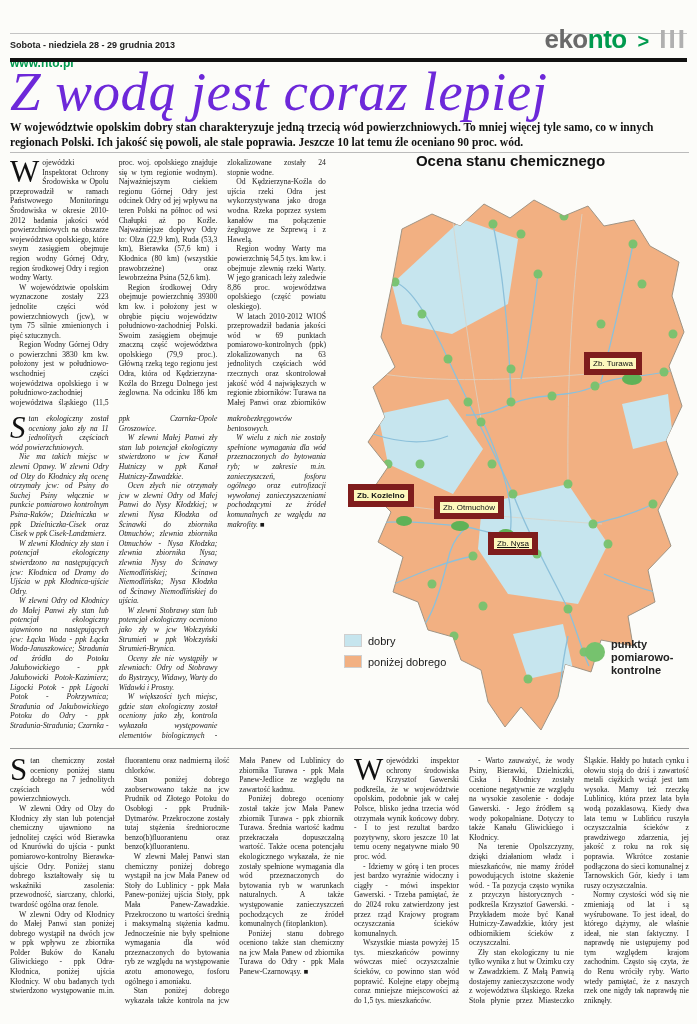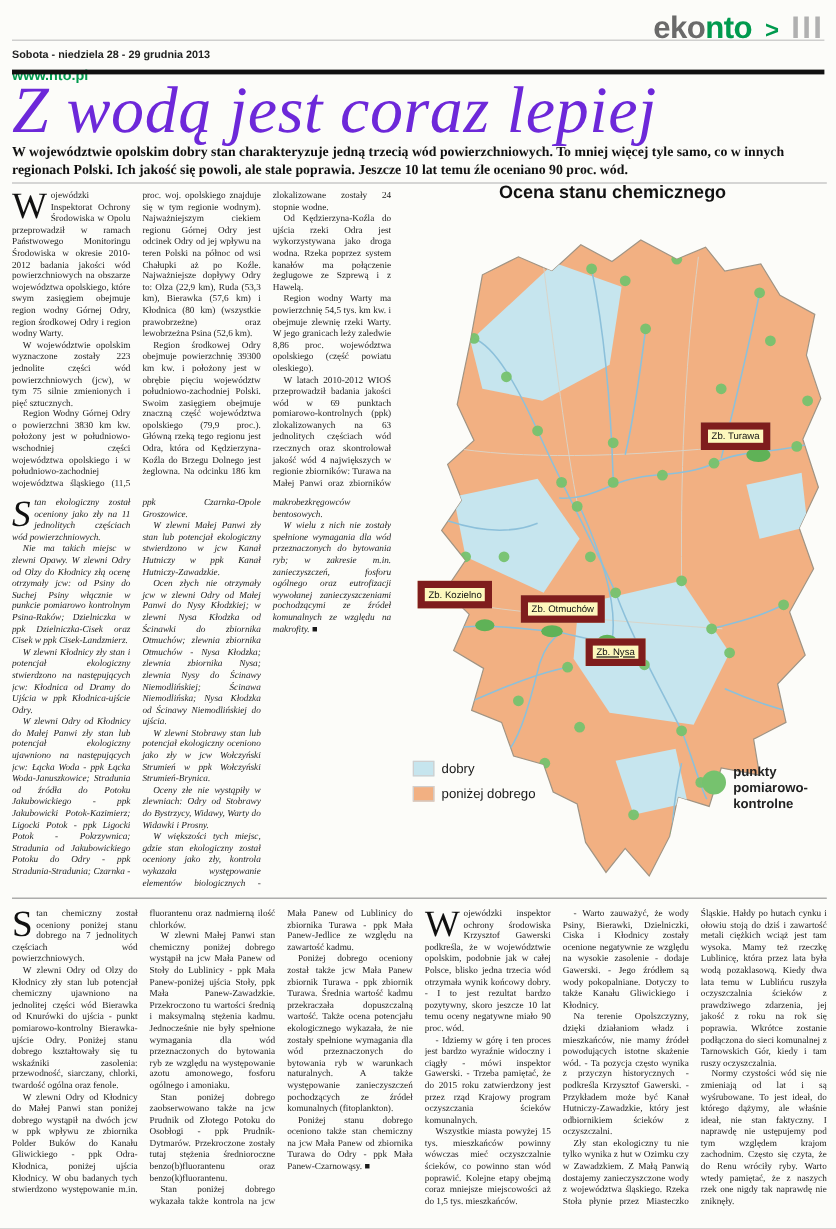--- a/index.html
+++ b/index.html
@@ -5,21 +5,21 @@
   html,body { margin:0; padding:0; background:#9a9a9a; }
   .page {
     position:relative; width:697px; height:1024px; margin:0 auto;
     background:#fcfcf9; overflow:hidden; color:#1a1a1a;
     font-family:"Liberation Serif", serif;
   }
   
   .site { position:absolute; top:14px; left:10px; font:bold 12px "Liberation Sans",sans-serif; color:#009a4e;margin-top:42px; }
   .thin-rule { position:absolute; top:33px; left:10px; right:10px; border-top:1px solid #c4c4c4; }
   .date { position:absolute; top:40px; left:10px; font:bold 9px "Liberation Sans",sans-serif; color:#222; }
-  .logo { position:absolute; top:8px; right:10px; font:bold 26px "Liberation Sans",sans-serif; letter-spacing:-0.5px;margin-left:32px; }
+  .logo { position:absolute; top:24px; right:10px; font:bold 26px "Liberation Sans",sans-serif; letter-spacing:-0.5px;margin-left:32px; }
   .l-eko { color:#6a6a6a; }
   .l-nto { color:#009a4e; }
   .l-arrow { color:#009a4e; font-size:20px; margin:0 4px; }
   .l-page { color:#b0b0b0; letter-spacing:2px; }
   .black-bar { position:absolute; top:58px; left:10px; right:10px; height:4px; background:#111; }
 
   
   h1.headline {
     position:absolute; top:64px; left:10px; width:680px; margin:0;
     font-family:"Liberation Serif",serif; font-weight:normal;
@@ -107,29 +107,29 @@
       <p>W zlewni Stobrawy stan lub potencjał ekologiczny oceniono jako zły w jcw Wołczyński Strumień w ppk Wołczyński Strumień-Brynica.</p>
       <p>Oceny złe nie wystąpiły w zlewniach: Odry od Stobrawy do Bystrzycy, Widawy, Warty do Widawki i Prosny.</p>
       <p>W większości tych miejsc, gdzie stan ekologiczny został oceniony jako zły, kontrola wykazała występowanie elementów biologicznych - makrobezkręgowców bentosowych.</p>
       <p>W wielu z nich nie zostały spełnione wymagania dla wód przeznaczonych do bytowania ryb; w zakresie m.in. zanieczyszczeń, fosforu ogólnego oraz eutrofizacji wywołanej zanieczyszczeniami pochodzącymi ze źródeł komunalnych ze względu na makrofity. ■</p>
     </section>
   <div class="mid-rule"></div>
   <section class="section blockC">
       <p>Stan chemiczny został oceniony poniżej stanu dobrego na 7 jednolitych częściach wód powierzchniowych.</p>
       <p>W zlewni Odry od Olzy do Kłodnicy zły stan lub potencjał chemiczny ujawniono na jednolitej części wód Bierawka od Knurówki do ujścia - punkt pomiarowo-kontrolny Bierawka-ujście Odry. Poniżej stanu dobrego kształtowały się tu wskaźniki zasolenia: przewodność, siarczany, chlorki, twardość ogólna oraz fenole.</p>
       <p>W zlewni Odry od Kłodnicy do Małej Panwi stan poniżej dobrego wystąpił na dwóch jcw w ppk wpływu ze zbiornika Polder Buków do Kanału Gliwickiego - ppk Odra-Kłodnica, poniżej ujścia Kłodnicy. W obu badanych tych stwierdzono występowanie m.in. fluorantenu oraz nadmierną ilość chlorków.</p>
+      <p>Stan poniżej dobrego zaobserwowano także na jcw Prudnik od Złotego Potoku do Osobłogi - ppk Prudnik-Dytmarów. Przekroczone zostały tutaj stężenia średnioroczne benzo(b)fluorantenu oraz benzo(k)fluorantenu.</p>
       <p>W zlewni Małej Panwi stan chemiczny poniżej dobrego wystąpił na jcw Mała Panew od Stoły do Lublinicy - ppk Mała Panew-poniżej ujścia Stoły, ppk Mała Panew-Zawadzkie. Przekroczono tu wartości średnią i maksymalną stężenia kadmu. Jednocześnie nie były spełnione wymagania dla wód przeznaczonych do bytowania ryb ze względu na występowanie azotu amonowego, fosforu ogólnego i amoniaku.</p>
-      <p>Stan poniżej dobrego zaobserwowano także na jcw Prudnik od Złotego Potoku do Osobłogi - ppk Prudnik-Dytmarów. Przekroczone zostały tutaj stężenia średnioroczne benzo(b)fluorantenu oraz benzo(k)fluorantenu.</p>
       <p>Stan poniżej dobrego wykazała także kontrola na jcw Mała Panew od Lublinicy do zbiornika Turawa - ppk Mała Panew-Jedlice ze względu na zawartość kadmu.</p>
       <p>Poniżej dobrego oceniony został także jcw Mała Panew zbiornik Turawa - ppk zbiornik Turawa. Średnia wartość kadmu przekraczała dopuszczalną wartość. Także ocena potencjału ekologicznego wykazała, że nie zostały spełnione wymagania dla wód przeznaczonych do bytowania ryb w warunkach naturalnych. A także występowanie zanieczyszczeń pochodzących ze źródeł komunalnych (fitoplankton).</p>
       <p>Poniżej stanu dobrego oceniono także stan chemiczny na jcw Mała Panew od zbiornika Turawa do Odry - ppk Mała Panew-Czarnowąsy. ■</p>
     </section>
   <section class="section blockD">
       <p>Wojewódzki inspektor ochrony środowiska Krzysztof Gawerski podkreśla, że w województwie opolskim, podobnie jak w całej Polsce, blisko jedna trzecia wód otrzymała wynik końcowy dobry. - I to jest rezultat bardzo pozytywny, skoro jeszcze 10 lat temu oceny negatywne miało 90 proc. wód.</p>
-      <p>- Idziemy w górę i ten proces jest bardzo wyraźnie widoczny i ciągły - mówi inspektor Gawerski. - Trzeba pamiętać, że do 2015 roku zatwierdzony jest przez rząd Krajowy program oczyszczania ścieków komunalnych.</p>
+      <p>- Idziemy w górę i ten proces jest bardzo wyraźnie widoczny i ciągły - mówi inspektor Gawerski. - Trzeba pamiętać, że do 2024 roku zatwierdzony jest przez rząd Krajowy program oczyszczania ścieków komunalnych.</p>
       <p>Wszystkie miasta powyżej 15 tys. mieszkańców powinny wówczas mieć oczyszczalnie ścieków, co powinno stan wód poprawić. Kolejne etapy obejmą coraz mniejsze miejscowości aż do 1,5 tys. mieszkańców.</p>
       <p>- Warto zauważyć, że wody Psiny, Bierawki, Dzielniczki, Ciska i Kłodnicy zostały ocenione negatywnie ze względu na wysokie zasolenie - dodaje Gawerski. - Jego źródłem są wody pokopalniane. Dotyczy to także Kanału Gliwickiego i Kłodnicy.</p>
       <p>Na terenie Opolszczyzny, dzięki działaniom władz i mieszkańców, nie mamy źródeł powodujących istotne skażenie wód. - Ta pozycja często wynika z przyczyn historycznych - podkreśla Krzysztof Gawerski. - Przykładem może być Kanał Hutniczy-Zawadzkie, który jest odbiornikiem ścieków z oczyszczalni.</p>
       <p>Zły stan ekologiczny tu nie tylko wynika z hut w Ozimku czy w Zawadzkiem. Z Małą Panwią dostajemy zanieczyszczone wody z województwa śląskiego. Rzeka Stoła płynie przez Miasteczko Śląskie. Hałdy po hutach cynku i ołowiu stoją do dziś i zawartość metali ciężkich wciąż jest tam wysoka. Mamy też rzeczkę Lublinicę, która przez lata była wodą pozaklasową. Kiedy dwa lata temu w Lublińcu ruszyła oczyszczalnia ścieków z prawdziwego zdarzenia, jej jakość z roku na rok się poprawia. Wkrótce zostanie podłączona do sieci komunalnej z Tarnowskich Gór, kiedy i tam ruszy oczyszczalnia.</p>
       <p>Normy czystości wód się nie zmieniają od lat i są wyśrubowane. To jest ideał, do którego dążymy, ale właśnie ideał, nie stan faktyczny. I naprawdę nie ustępujemy pod tym względem krajom zachodnim. Często się czyta, że do Renu wróciły ryby. Warto wtedy pamiętać, że z naszych rzek one nigdy tak naprawdę nie zniknęły.</p>
     </section>
 
   <div class="map">
     <div class="map-title">Ocena stanu chemicznego</div>
 
@@ -215,21 +215,21 @@
           <circle cx="141" cy="382" r="4.5"></circle>
             <circle cx="236" cy="310" r="4.5"></circle>
           <circle cx="276" cy="370" r="4.5"></circle>
             <circle cx="189" cy="60" r="4.5"></circle>
           <circle cx="232" cy="42" r="4.5"></circle>
         </g>
       </g>
     </svg>
 
     <div class="map-label lbl-turawa" style="background: rgb(253, 248, 189);">Zb. Turawa</div>
-    <div class="map-label lbl-kozielno" style="background: rgb(253, 248, 189);">Zb. Kozielno</div>
+    <div class="map-label lbl-kozielno" style="background: rgb(253, 248, 189); font-weight: bold;">Zb. Kozielno</div>
     <div class="map-label lbl-otmuchow" style="background: rgb(253, 248, 189);">Zb. Otmuchów</div>
     <div class="map-label lbl-nysa" style="background: rgb(253, 248, 189); text-decoration: underline;">Zb. Nysa</div>
 
     <div class="legend">
       <div class="leg-row">
         <span class="swatch" style="background: rgb(198, 229, 238);"></span>
         <span>dobry</span>
       </div>
       <div class="leg-row">
         <span class="swatch" style="background: rgb(242, 176, 130);"></span>

